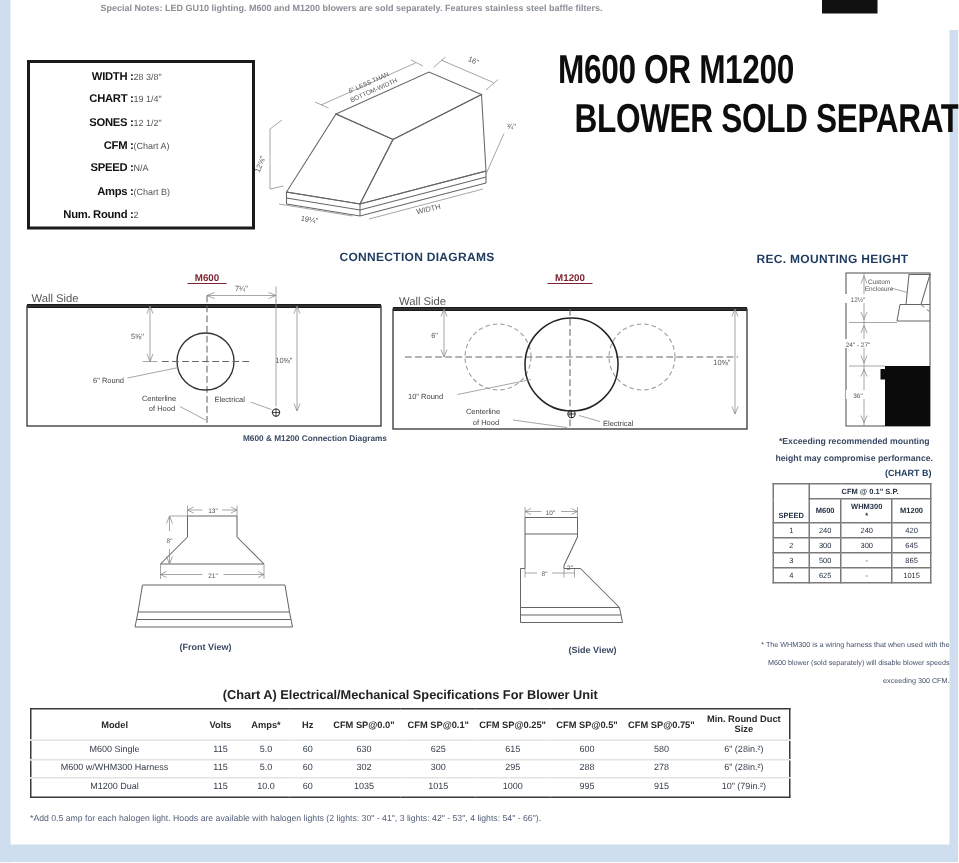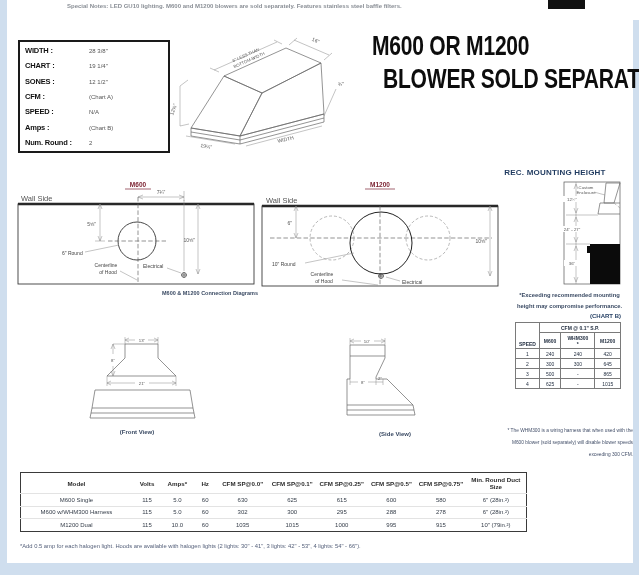--- a/index.html
+++ b/index.html
@@ -6,21 +6,21 @@
   html,body { background:#fff; }
   body { font-family:"Liberation Sans", sans-serif; }
   #page { position:relative; width:639px; height:575px; background:#fff; overflow:hidden; }
   .abs { position:absolute; }
   .edge { background:#cfdeee; }
 
   .special-notes { left:67px; top:3px; width:500px; font-size:6px; color:#8a8f96; font-weight:bold; }
 
   .specs-box { left:18px; top:40px; width:152px; height:113px; border:2px solid #1a1a1a;
                padding:4px 5px; display:flex; flex-direction:column; justify-content:space-between; }
-  .spec-row { display:flex; align-items:baseline; }
+  .spec-row { display:flex; align-items:baseline;text-align:right; }
   .spec-label { width:64px; font-size:7.5px; font-weight:bold; color:#111; letter-spacing:-0.2px; }
   .spec-value { font-size:6px; color:#555; }
 
   .title-line { font-weight:bold; color:#0d0d0d; letter-spacing:-0.3px;
                 transform:scaleX(0.78); transform-origin:left top; white-space:nowrap; }
   .t1 { left:372px; top:31px; font-size:27px; }
   .t2 { left:383px; top:64px; font-size:27px; }
 
   .sec-head { font-weight:bold; color:#1f3a5f; font-size:8px; text-align:center; letter-spacing:0.2px; }
   .cap { font-size:5.5px; color:#3a4a63; text-align:center; font-weight:bold; }
@@ -124,20 +124,21 @@
     <text class="dim" transform="translate(9,74) rotate(-70)" text-anchor="middle">12⅝"</text>
     <path class="ln5" d="M20,100 L69,108"></path>
     <text class="dim" transform="translate(40,112) rotate(9)" text-anchor="middle">19¼"</text>
     <path class="ln5" d="M80,110 L156,90"></path>
     <text class="dim" transform="translate(120,105) rotate(-13)" text-anchor="middle">WIDTH</text>
   </svg>
 
   <div class="abs title-line t1">M600 OR M1200</div>
   <div class="abs title-line t2">BLOWER SOLD SEPARATE</div>
 
+  <div class="abs sec-head" style="left:178px;top:167px;width:200px;">CONNECTION DIAGRAMS</div>
 
   <svg class="abs" style="left:16px;top:178px;" width="244" height="112" viewBox="0 0 244 112">
     <text class="mlab" x="122" y="9" text-anchor="middle">M600</text>
     <path d="M109,11 L135,11" stroke="#7d2433" stroke-width="0.7"></path>
     <path class="ln" d="M2,26 L238,26" style="stroke:#1a1a1a;stroke-width:2.6"></path>
     <rect class="box" x="2" y="26" width="236" height="80"></rect>
     <text class="wall" x="5" y="23">Wall Side</text>
     <path class="ln5" d="M122,19 L168,19 M122,19 L127,17 M122,19 L127,21 M168,19 L163,17 M168,19 L163,21 M168,13 L168,23"></path>
     <text class="dim" x="145" y="16" text-anchor="middle">7¼"</text>
     <path class="dash" d="M122,19 L122,106"></path>
@@ -270,20 +271,21 @@
     <path class="ln5" d="M10,11 L21,11 M34,11 L45,11 M10,8 L10,15 M45,8 L45,15 M10,11 L14,9 M10,11 L14,13 M45,11 L41,9 M45,11 L41,13"></path>
     <text class="dim4" x="27" y="13" text-anchor="middle">10"</text>
     <path class="ln" d="M10,15 L45,15 M10,15 L10,49 M45,15 L45,28 M10,26 L45,26 M45,28 L36,47 M36,47 L36,49"></path>
     <path class="ln5" d="M10,49 L10,55 M36,49 L36,55 M43,49 L43,55 M10,52 L18,52 M28,52 L36,52 M36,52 L43,52"></path>
     <text class="dim4" x="23" y="54" text-anchor="middle">8"</text>
     <text class="dim4" x="40" y="50" text-anchor="middle">2"</text>
     <path class="ln" d="M7,49 L10,49 M36,49 L47,49 M7,49 L7,75 M47,49 L73,75 M7,75 L73,75 M7,80 L74,80 M7,85 L75,85 M7,75 L7,85 M73,75 L75,85"></path>
   </svg>
   <div class="abs cap" style="left:350px;top:431px;width:90px;font-size:6px;">(Side View)</div>
 
+  <div class="abs charta-title">(Chart A) Electrical/Mechanical Specifications For Blower Unit</div>
   <table class="abs charta-table">
     <colgroup>
       <col style="width:22%">
         <col style="width:6%">
         <col style="width:6%">
         <col style="width:5%">
       <col style="width:9.8%">
         <col style="width:9.8%">
         <col style="width:9.8%">
         <col style="width:9.8%">

